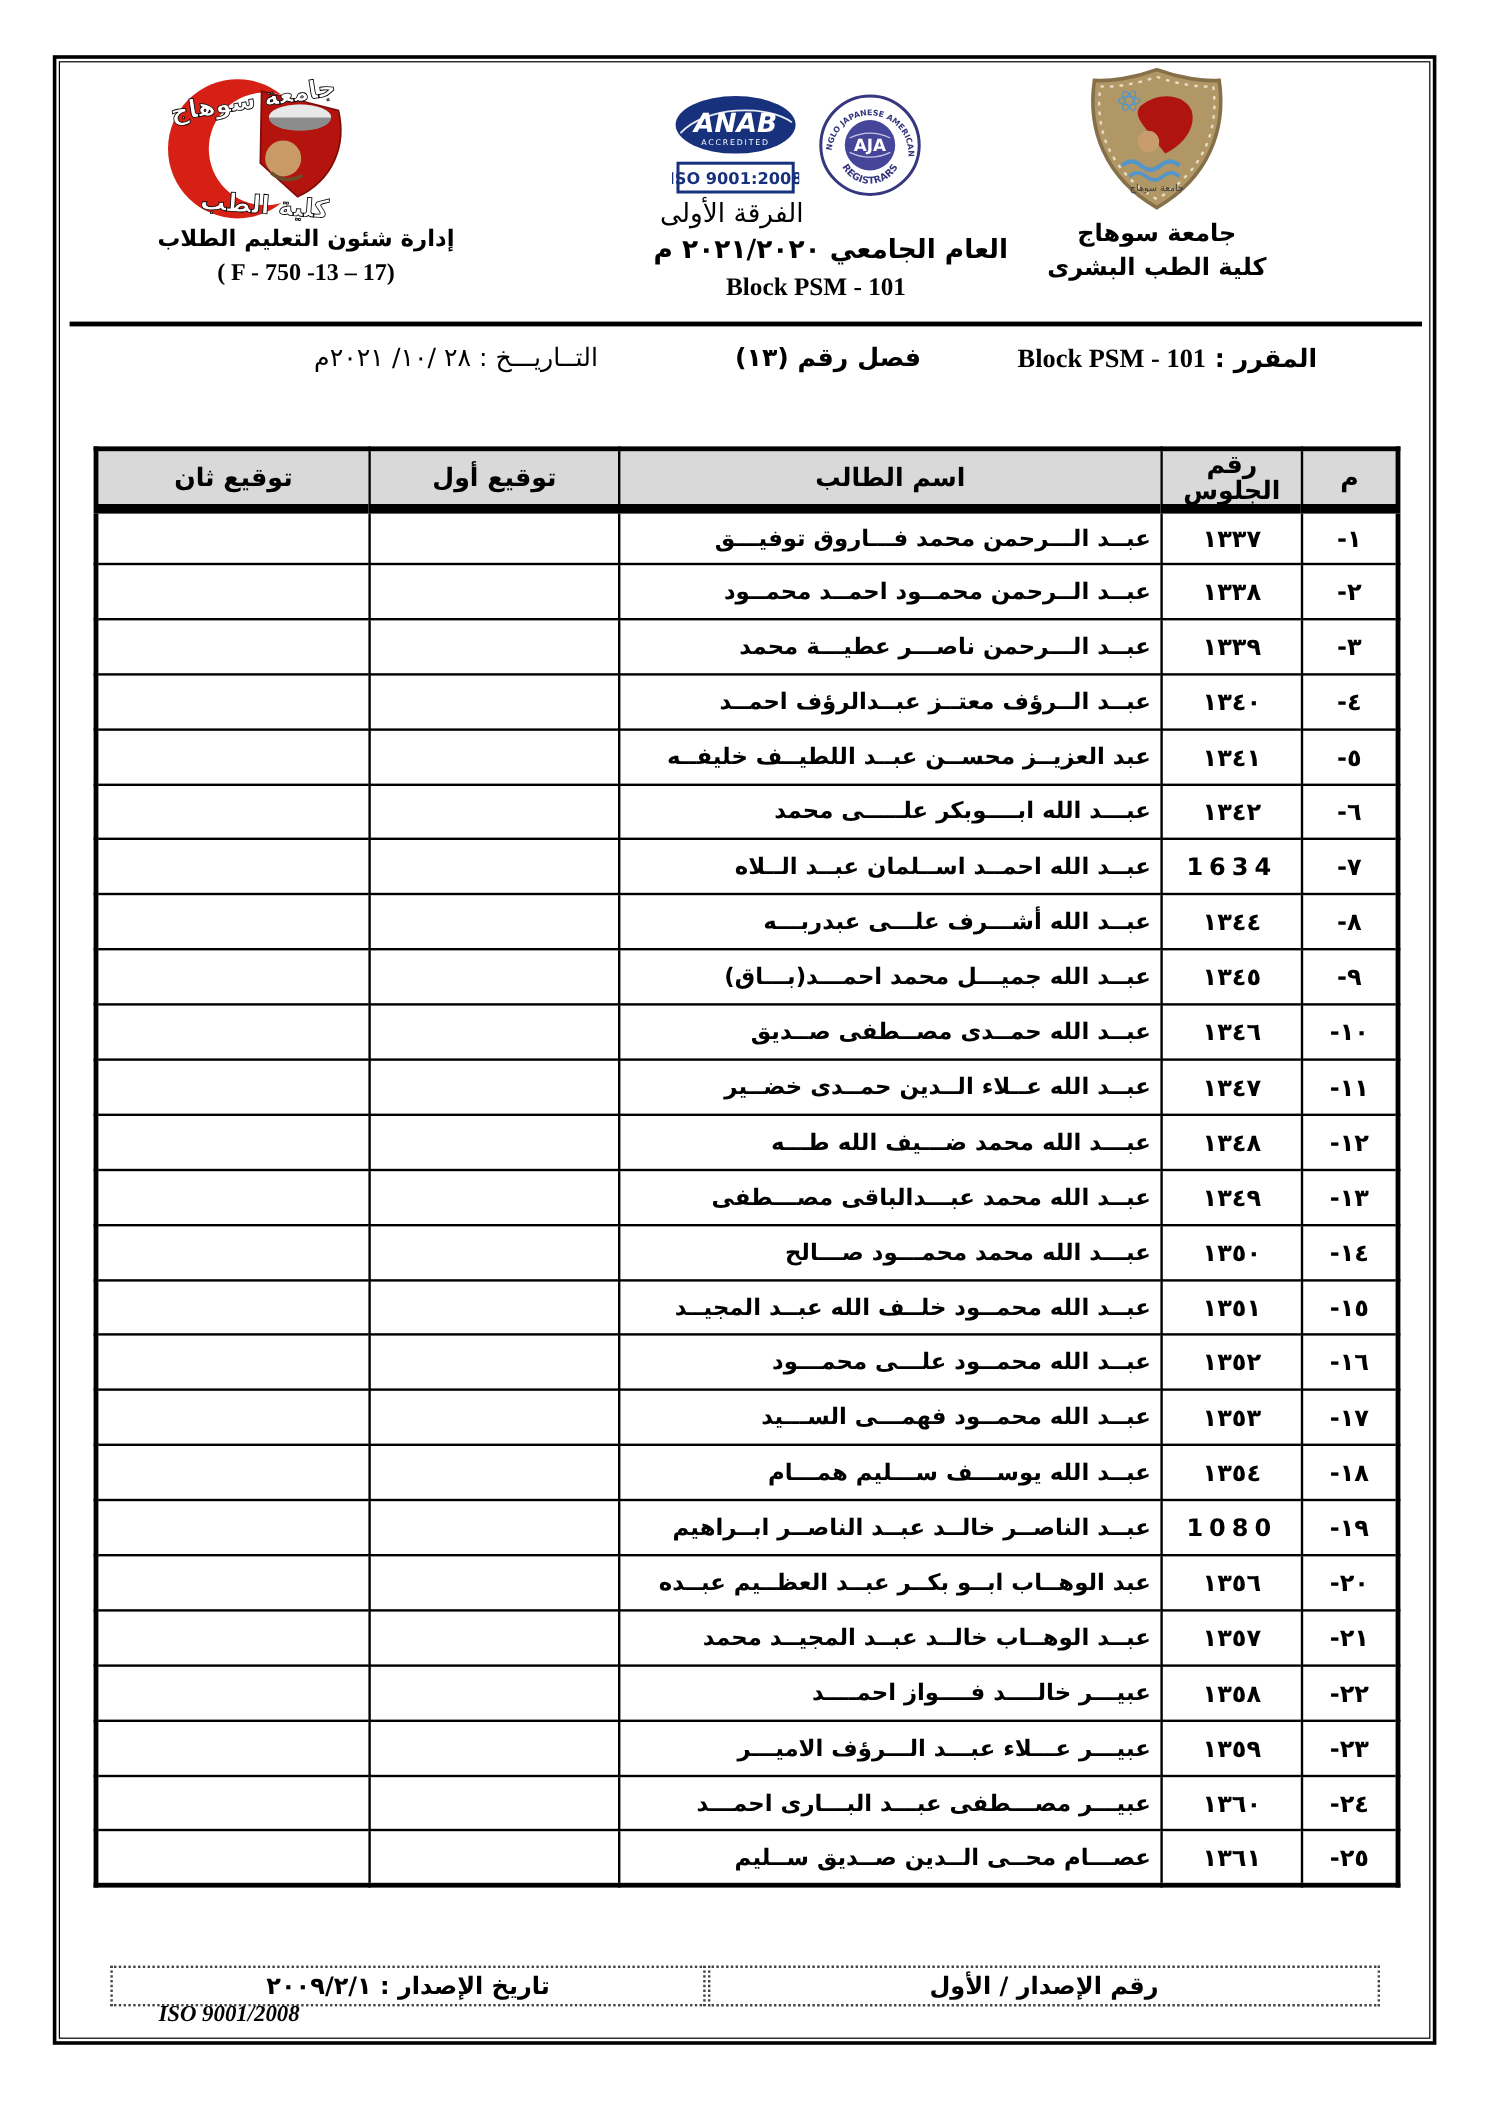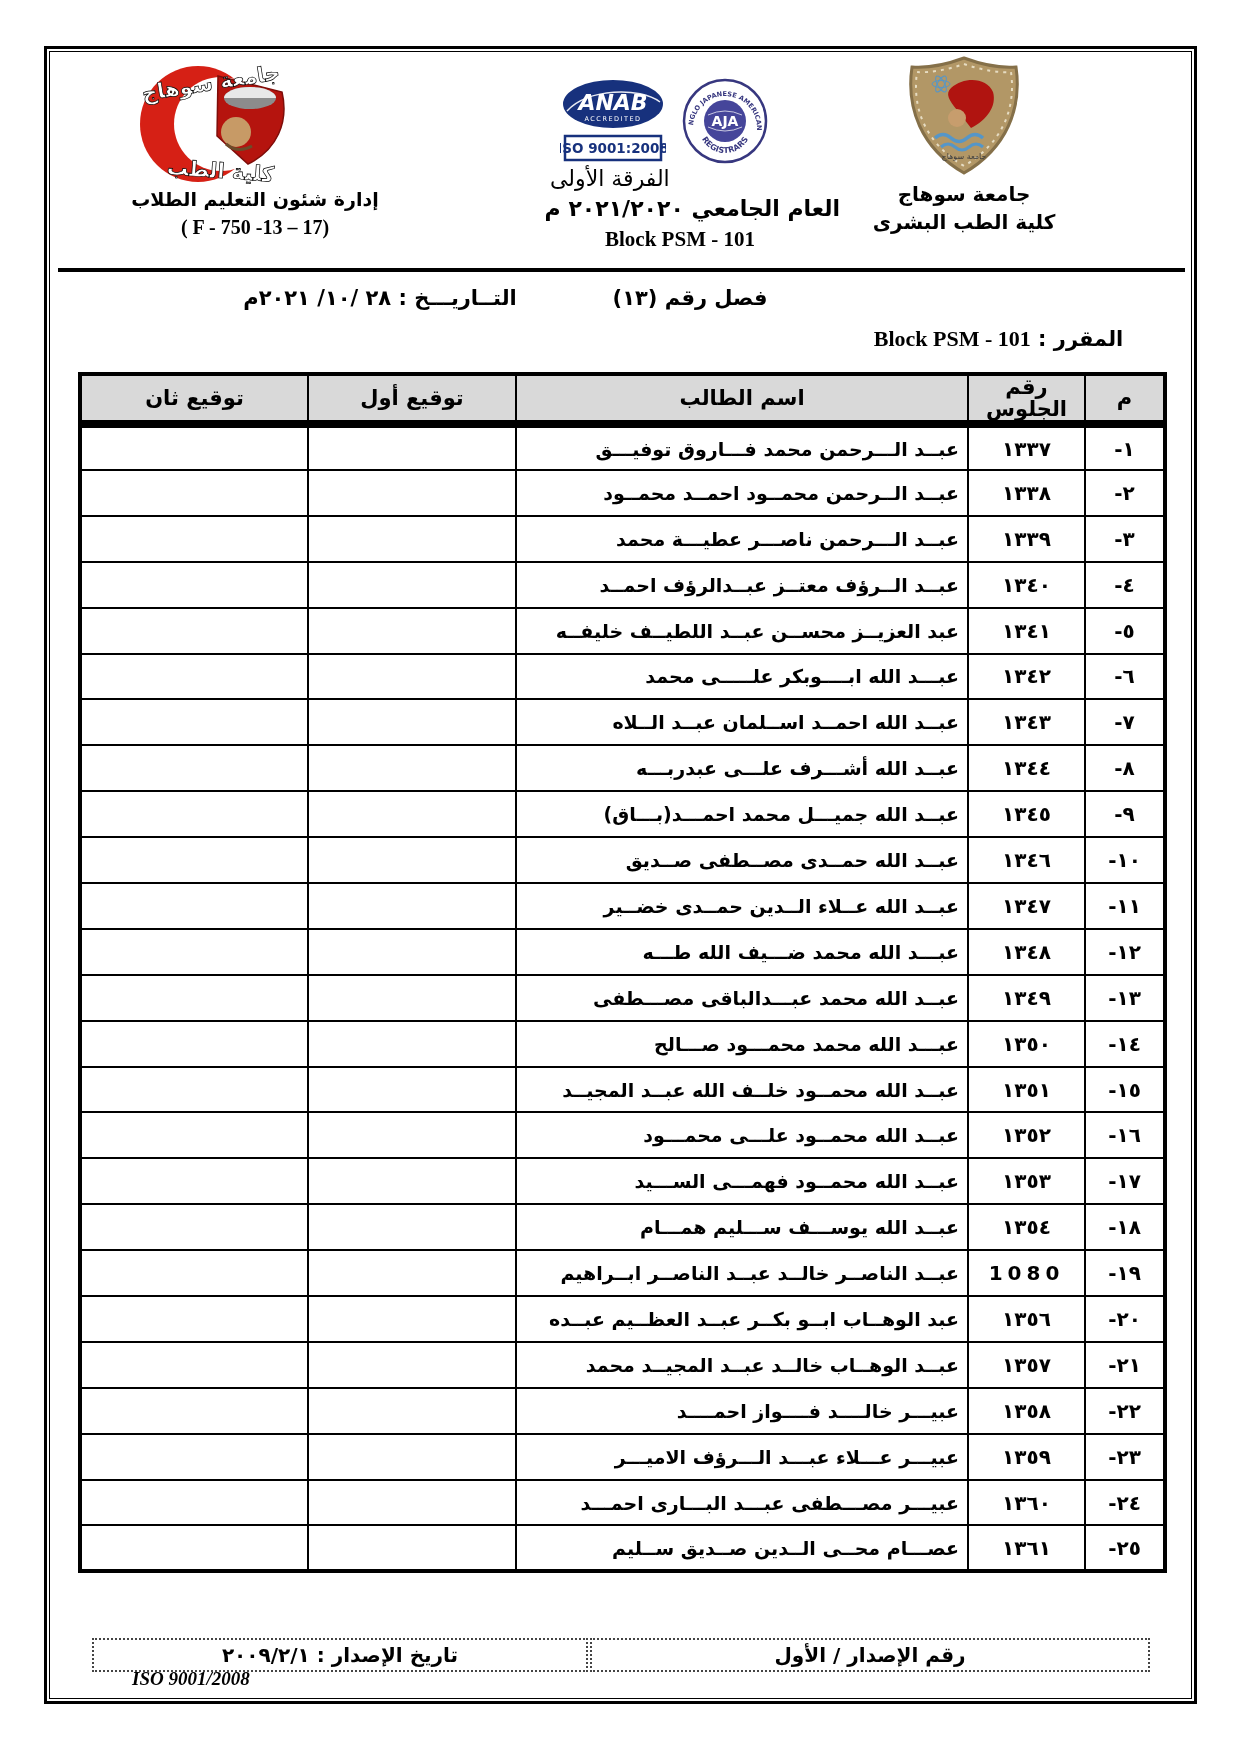--- a/index.html
+++ b/index.html
@@ -30,24 +30,24 @@
   .year-line  { left: 520px; top: 196px; width: 320px; font-size: 22px; font-weight: bold; text-align: right; direction: rtl; }
   .block-line { left: 550px; top: 227px; width: 260px; font-size: 21px; font-weight: bold; text-align: center; font-family: "Liberation Serif", serif; }
 
   .shield-logo { left: 898px; top: 54px; width: 132px; height: 124px; }
   .univ-line  { left: 858px; top: 182px; width: 212px; font-size: 20px; font-weight: bold; text-align: center; }
   .fac-line   { left: 858px; top: 210px; width: 212px; font-size: 20px; font-weight: bold; text-align: center; }
 
   .divider { left: 58px; top: 268px; width: 1127px; height: 4px; background: #000; }
 
   
-  .course-line  { left: 826px; top: 286px; width: 345px; direction: rtl; text-align: center; font-size: 21px; font-weight: bold; margin-top: 40px; }
+  .course-line  { left: 848px; top: 286px; width: 345px; direction: rtl; text-align: left; font-size: 21px; font-weight: bold; }
   .course-line .val { font-family: "Liberation Serif", serif; font-size: 22px; }
   .section-line { left: 545px; top: 286px; width: 290px; direction: rtl; text-align: center; font-size: 21px; font-weight: bold; }
-  .date-line    { left: 170px; top: 286px; width: 420px; direction: rtl; text-align: center; font-size: 21px; font-weight: bold; }
+  .date-line    { left: 170px; top: 286px; width: 420px; direction: rtl; text-align: center; font-size: 21px; font-weight: normal; }
 
   
   .roster {
     position: absolute; left: 78px; top: 372px; width: 1085px;
     border-collapse: collapse; table-layout: fixed;
     border: 4px solid #000;
   }
   .roster th, .roster td { border: 2px solid #000; padding: 0 8px; overflow: hidden; }
   .roster thead th {
     height: 44px; background: #d9d9d9;
@@ -207,21 +207,21 @@
     </tr>
         <tr>
       <td class="c-index">-٦</td>
       <td class="c-seat">١٣٤٢</td>
       <td class="c-name">عبـــد الله ابــــوبكر علـــــى محمد</td>
       <td class="c-sig"></td>
       <td class="c-sig"></td>
     </tr>
         <tr>
       <td class="c-index">-٧</td>
-      <td class="c-seat">١٣٤٣</td>
+      <td class="c-seat">1634</td>
       <td class="c-name">عبــد الله احمــد اســلمان عبــد الــلاه</td>
       <td class="c-sig"></td>
       <td class="c-sig"></td>
     </tr>
         <tr>
       <td class="c-index">-٨</td>
       <td class="c-seat">١٣٤٤</td>
       <td class="c-name">عبــد الله أشـــرف علـــى عبدربـــه</td>
       <td class="c-sig"></td>
       <td class="c-sig"></td>

